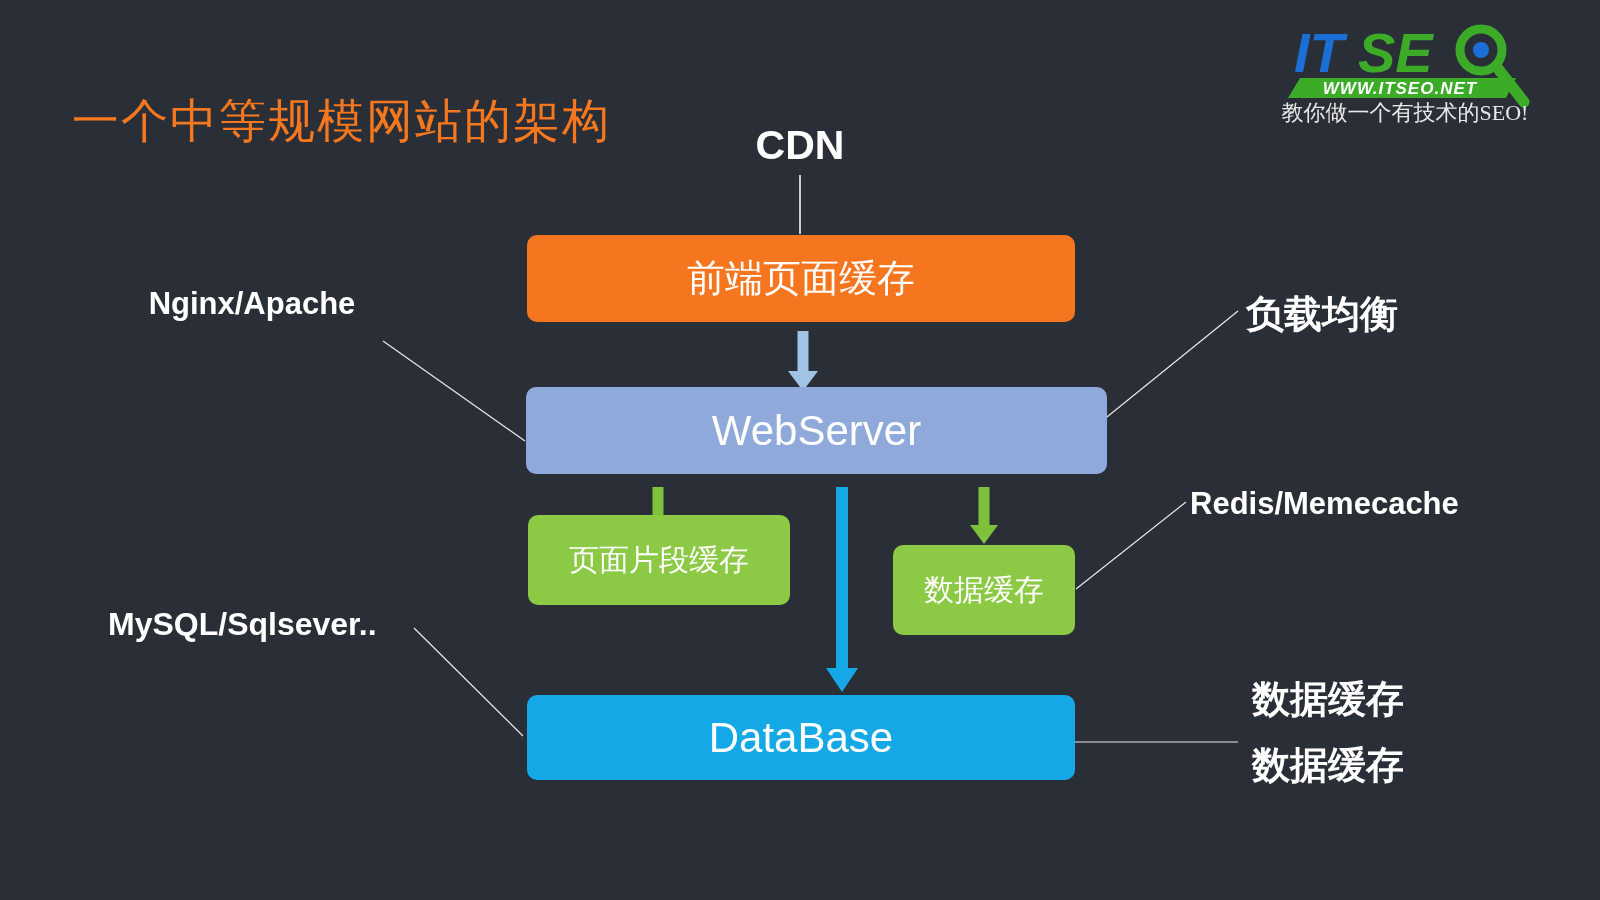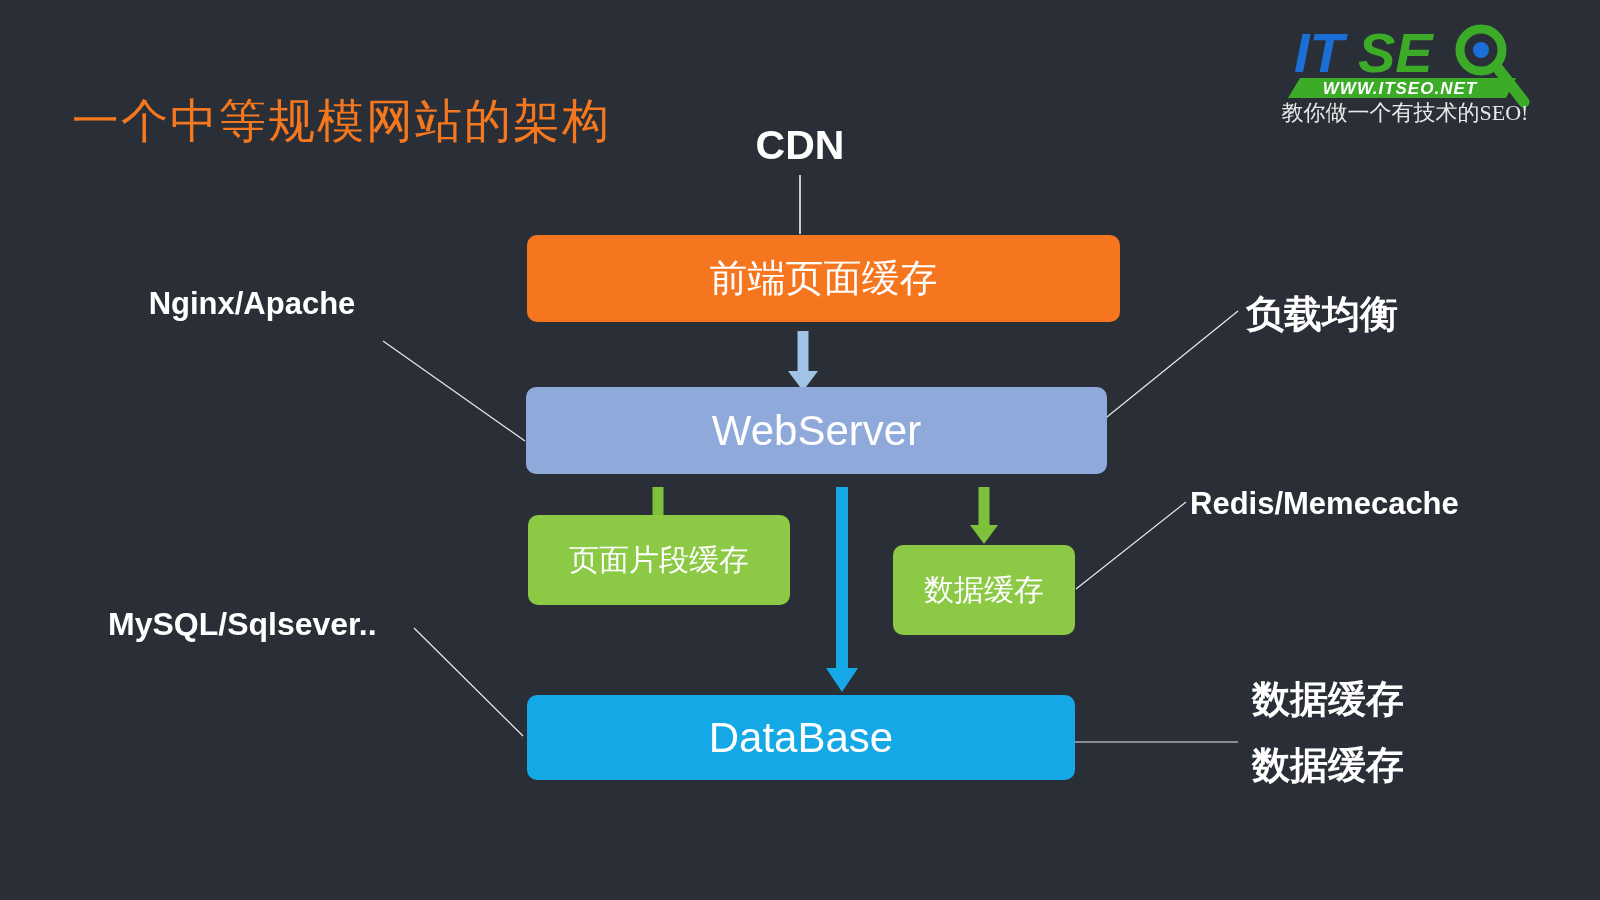--- a/index.html
+++ b/index.html
@@ -29,21 +29,21 @@
     font-size:41px;font-weight:bold;color:#ffffff;
   }
   
   .overlay{left:0;top:0;width:1600px;height:900px;pointer-events:none;}
   
   .box{
     display:flex;align-items:center;justify-content:center;
     color:#ffffff;border-radius:10px;text-align:center;
     font-weight:400;
   }
-  .box-front{left:527px;top:235px;width:593px;height:87px;background:#f5761e;font-size:38px;}
+  .box-front{left:527px;top:235px;width:548px;height:87px;background:#f5761e;font-size:38px;}
   .box-web{left:526px;top:387px;width:581px;height:87px;background:#90a9db;font-size:42px;}
   .box-frag{left:528px;top:515px;width:262px;height:90px;background:#8cc944;font-size:30px;}
   .box-data{left:893px;top:545px;width:182px;height:90px;background:#8cc944;font-size:30px;}
   .box-db{left:527px;top:695px;width:548px;height:85px;background:#14a9e6;font-size:42px;}
   
   .lbl{color:#ffffff;font-weight:bold;white-space:nowrap;}
   .lbl-webleft{left:120px;top:286px;width:264px;text-align:center;font-size:31px;}
   .lbl-webleft .line2{margin-top:22px;}
   .lbl-loadbal{left:1246px;top:289px;font-size:38px;}
   .lbl-redis{left:1190px;top:486px;font-size:31px;}

